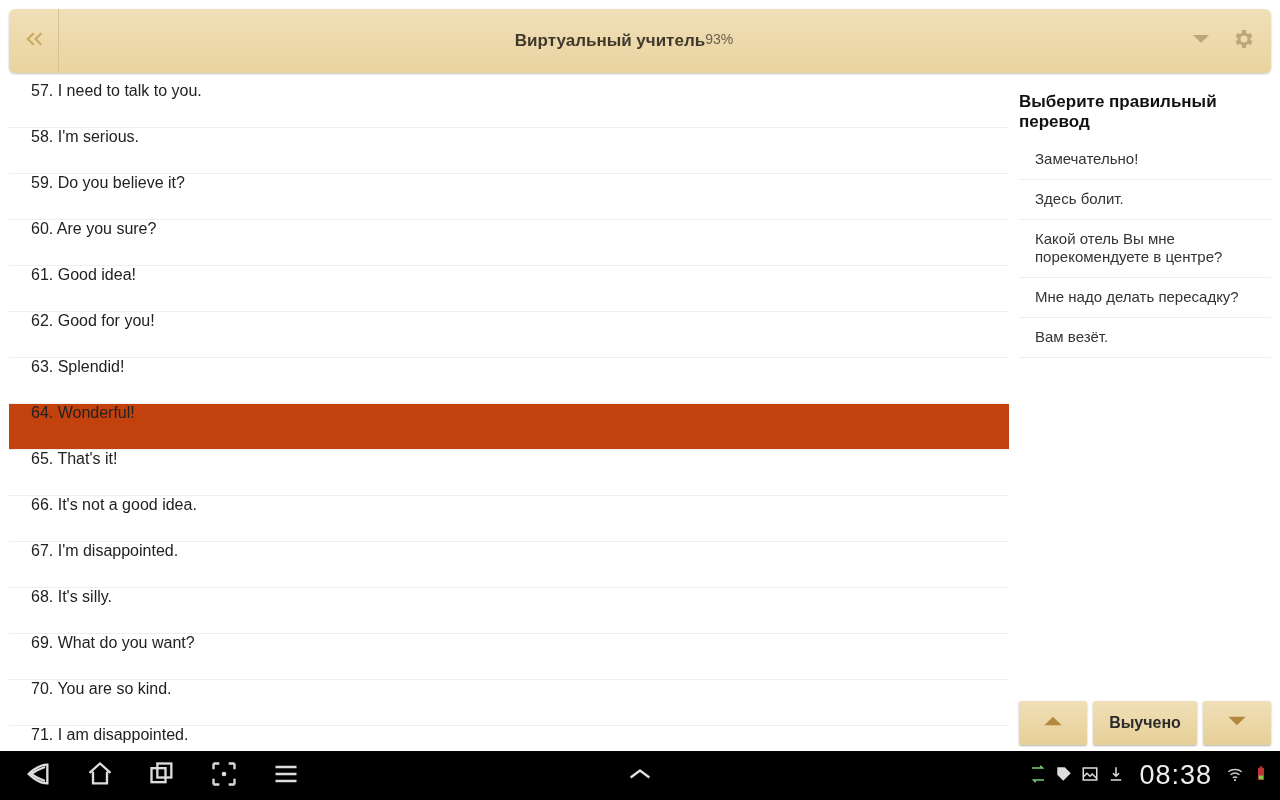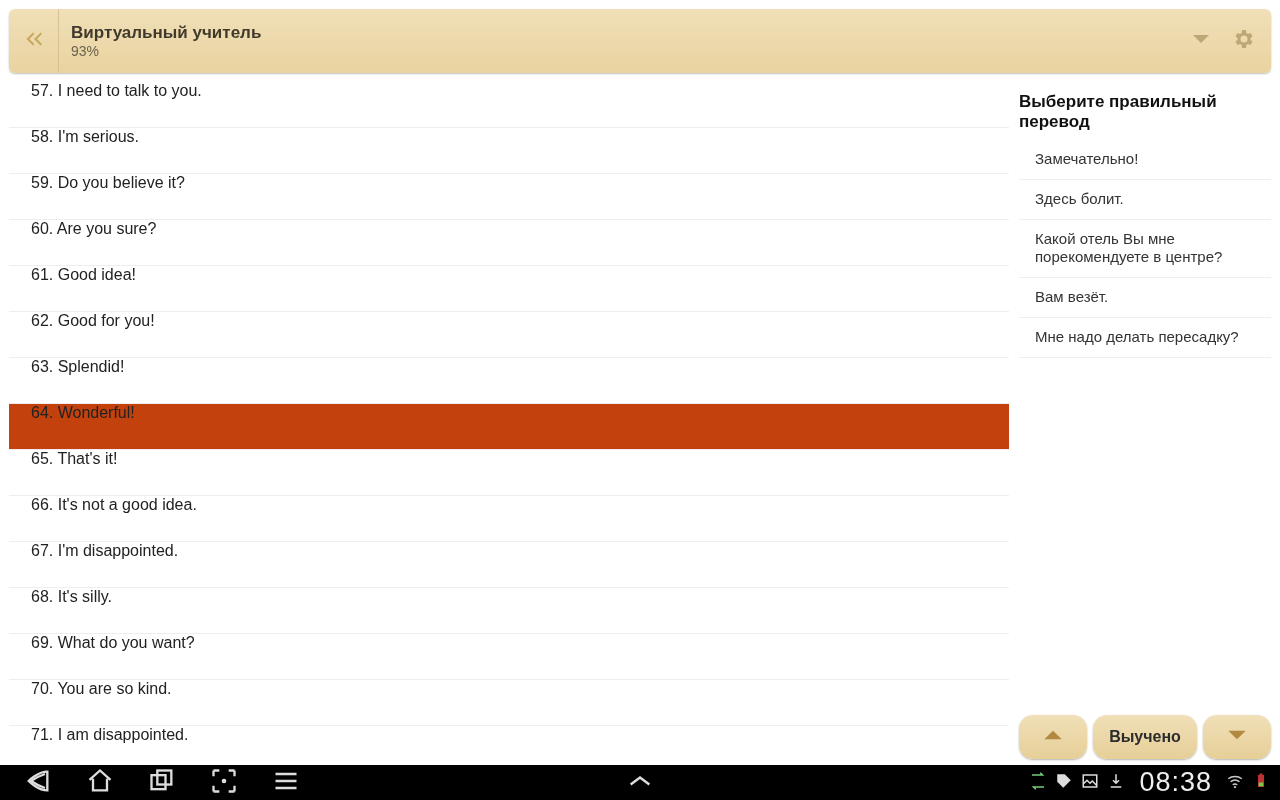--- a/index.html
+++ b/index.html
@@ -3,45 +3,45 @@
 <meta charset="utf-8">
 <style>
   * { box-sizing: border-box; margin: 0; padding: 0; }
   html, body { width: 1280px; height: 800px; overflow: hidden; font-family: Arial, sans-serif; background: #fff; }
   .root { width: 1280px; height: 800px; display: flex; flex-direction: column; }
 
   
   .topbar { height: 64px; margin: 9px; border-radius: 6px; background: linear-gradient(#f0dfb8, #e9d39f); display: flex; align-items: center; box-shadow: 0 1px 2px rgba(0,0,0,0.25); }
   .back-btn { width: 50px; height: 64px; display: flex; align-items: center; justify-content: center; border-right: 1px solid #d7c28f; }
   .back-btn svg { width: 26px; height: 26px; fill: #c9a95f; }
-  .title-block { flex: 1; padding: 0 12px; display: flex; flex-direction: column; justify-content: flex-start; }
+  .title-block { flex: 1; padding: 0 12px; display: flex; justify-content: center; }
   .title { font-size: 17px; font-weight: bold; color: #40392c; }
   .subtitle { font-size: 14px; color: #6b614c; }
   .top-icons { display: flex; align-items: center; gap: 18px; padding-right: 16px; }
   .top-icons svg { width: 24px; height: 24px; fill: #bca877; }
 
   
   .main { flex: 1; display: flex; overflow: hidden; padding: 0 9px 0 9px; }
   .left { flex: 1; overflow-y: auto; margin-right: 10px; }
   .row { height: 46px; display: flex; align-items: flex-start; padding-left: 22px; font-size: 16px; color: #222; border-bottom: 1px solid #eee; }
   .row.selected { background: #c2410c; }
   .row-text { white-space: nowrap; }
 
   .right { width: 252px; display: flex; flex-direction: column; }
   .prompt { font-size: 17px; font-weight: bold; color: #111; padding: 10px 0 8px 0; }
   .opt { padding: 10px 16px 10px 16px; font-size: 15px; color: #333; border-bottom: 1px solid #eee; line-height: 1.25; }
 
   .right-footer { margin-top: auto; display: flex; gap: 6px; padding: 4px 0 6px 0; }
-  .foot-btn { flex: 0 0 auto; height: 44px; border-radius: 14px; background: linear-gradient(#f0dfb8, #e6cf97); box-shadow: 0 1px 2px rgba(0,0,0,0.3); display: flex; align-items: center; justify-content: center; }
+  .foot-btn { flex: 0 0 auto; height: 44px; border-radius: 2px; background: linear-gradient(#f0dfb8, #e6cf97); box-shadow: 0 1px 2px rgba(0,0,0,0.3); display: flex; align-items: center; justify-content: center; }
   .foot-btn.arrow { width: 68px; }
   .foot-btn.mid { flex: 1; font-size: 16px; font-weight: bold; color: #2c2c2c; }
   .foot-btn svg { width: 26px; height: 26px; fill: #b2893e; }
 
   
-  .navbar { height: 35px; background: #000; display: flex; align-items: center; color: #ddd; position: relative; }
+  .navbar { height: 49px; background: #000; display: flex; align-items: center; color: #ddd; position: relative; }
   .nav-left { display: flex; align-items: center; gap: 34px; padding-left: 24px; }
   .nav-left svg { width: 28px; height: 28px; fill: #ddd; }
   .nav-center { position: absolute; left: 50%; transform: translateX(-50%); }
   .nav-center svg { width: 28px; height: 18px; fill: #ddd; }
   .nav-right { margin-left: auto; display: flex; align-items: center; gap: 8px; padding-right: 10px; }
   .nav-right svg { width: 18px; height: 18px; fill: #ddd; }
   .clock { font-size: 27px; color: #eee; letter-spacing: 1px; font-family: Arial, sans-serif; padding: 0 6px; }
 </style>
 </head>
 <body>
@@ -121,22 +121,22 @@
         <div class="row">
           <span class="row-text">71. I am disappointed.</span>
         </div>
       </div>
     <div class="right">
       <div class="prompt">Выберите правильный перевод</div>
       <div id="options">
           <div class="opt">Замечательно!</div>
           <div class="opt">Здесь болит.</div>
           <div class="opt">Какой отель Вы мне порекомендуете в центре?</div>
+          <div class="opt">Мне надо делать пересадку?</div>
           <div class="opt">Вам везёт.</div>
-          <div class="opt">Мне надо делать пересадку?</div>
         </div>
       <div class="right-footer">
         <div class="foot-btn arrow">
           <span>
             <svg viewBox="0 0 24 24">
                 <path d="M4 16l8-8 8 8z"></path>
               </svg>
           </span>
         </div>
         <div class="foot-btn mid">

